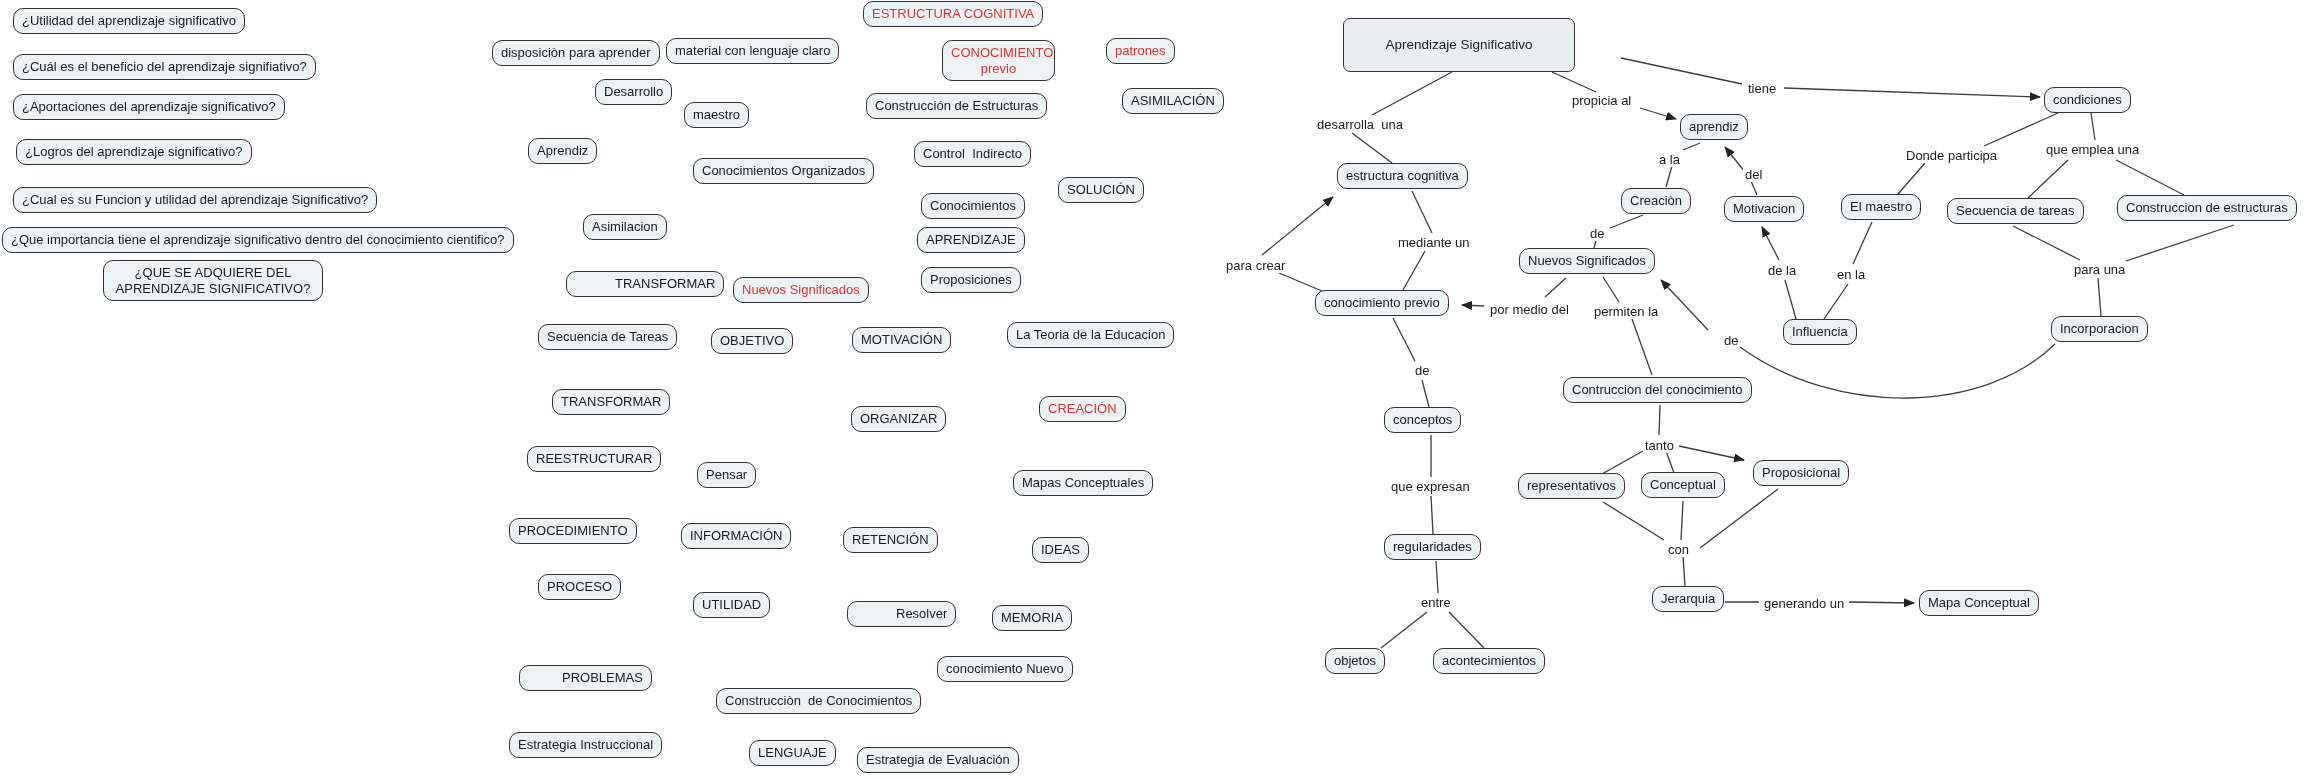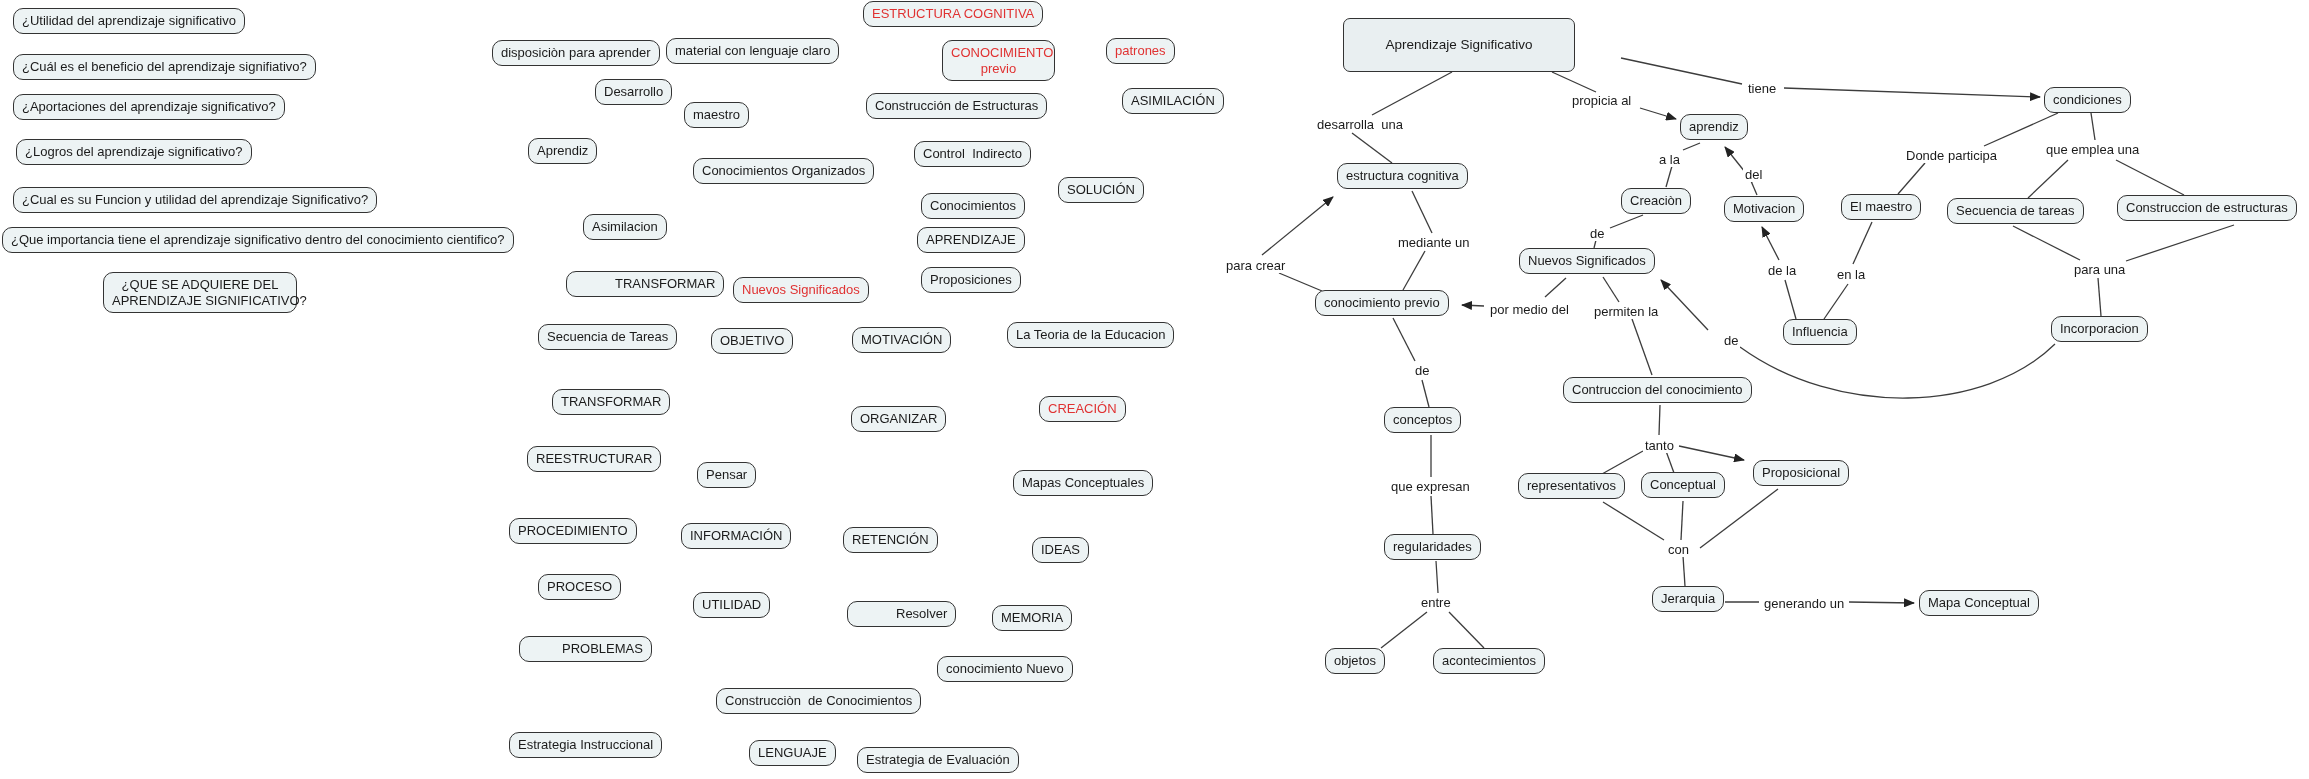--- a/index.html
+++ b/index.html
@@ -93,21 +93,21 @@
       <line x1="1725" y1="602" x2="1759" y2="602"></line>
       <line x1="1849" y1="602" x2="1914" y2="603" marker-end="url(#arw)"></line>
       <path d="M 2055,344 C 1985,413 1838,418 1740,347"></path>
     </svg>
 <div class="node" style="left: 13px; top: 8px;">¿Utilidad del aprendizaje significativo</div>
     <div class="node" style="left: 13px; top: 54px;">¿Cuál es el beneficio del aprendizaje signifiativo?</div>
     <div class="node" style="left: 13px; top: 94px;">¿Aportaciones del aprendizaje significativo?</div>
     <div class="node" style="left: 16px; top: 139px;">¿Logros del aprendizaje significativo?</div>
     <div class="node" style="left: 13px; top: 187px;">¿Cual es su Funcion y utilidad del aprendizaje Significativo?</div>
     <div class="node" style="left: 2px; top: 227px;">¿Que importancia tiene el aprendizaje significativo dentro del conocimiento cientifico?</div>
-    <div class="node ctr" style="left: 103px; top: 272px; width: 194px;">¿QUE SE ADQUIERE DEL<br>APRENDIZAJE SIGNIFICATIVO?</div>
+    <div class="node ctr" style="left: 103px; top: 260px; width: 220px;">¿QUE SE ADQUIERE DEL<br>APRENDIZAJE SIGNIFICATIVO?</div>
     <div class="node" style="left: 492px; top: 40px;">disposiciòn para aprender</div>
     <div class="node" style="left: 666px; top: 38px;">material con lenguaje claro</div>
     <div class="node red" style="left: 863px; top: 1px;">ESTRUCTURA COGNITIVA</div>
     <div class="node red ctr" style="left: 942px; top: 40px; width: 113px;">CONOCIMIENTO<br>previo</div>
     <div class="node red" style="left: 1106px; top: 38px;">patrones</div>
     <div class="node" style="left: 595px; top: 79px;">Desarrollo</div>
     <div class="node" style="left: 684px; top: 102px;">maestro</div>
     <div class="node" style="left: 866px; top: 93px;">Construcción de Estructuras</div>
     <div class="node" style="left: 1122px; top: 88px;">ASIMILACIÓN</div>
     <div class="node" style="left: 528px; top: 138px;">Aprendiz</div>
@@ -131,21 +131,21 @@
     <div class="node" style="left: 697px; top: 462px;">Pensar</div>
     <div class="node" style="left: 1013px; top: 470px;">Mapas Conceptuales</div>
     <div class="node" style="left: 509px; top: 518px;">PROCEDIMIENTO</div>
     <div class="node" style="left: 681px; top: 523px;">INFORMACIÓN</div>
     <div class="node" style="left: 843px; top: 527px;">RETENCIÓN</div>
     <div class="node" style="left: 1032px; top: 537px;">IDEAS</div>
     <div class="node" style="left: 538px; top: 574px;">PROCESO</div>
     <div class="node" style="left: 693px; top: 592px;">UTILIDAD</div>
     <div class="node" style="left: 847px; top: 601px; padding-left: 48px;">Resolver</div>
     <div class="node" style="left: 992px; top: 605px;">MEMORIA</div>
-    <div class="node" style="left: 519px; top: 636px; padding-left: 42px;">PROBLEMAS</div>
+    <div class="node" style="left: 519px; top: 665px; padding-left: 42px;">PROBLEMAS</div>
     <div class="node" style="left: 937px; top: 656px;">conocimiento Nuevo</div>
     <div class="node" style="left: 716px; top: 688px;">Construcciòn  de Conocimientos</div>
     <div class="node" style="left: 509px; top: 732px;">Estrategia Instruccional</div>
     <div class="node" style="left: 749px; top: 740px;">LENGUAJE</div>
     <div class="node" style="left: 857px; top: 747px;">Estrategia de Evaluación</div>
     <div class="node main" style="left: 1343px; top: 18px; width: 232px;">Aprendizaje Significativo</div>
     <div class="node" style="left: 1337px; top: 163px;">estructura cognitiva</div>
     <div class="node" style="left: 1680px; top: 114px;">aprendiz</div>
     <div class="node" style="left: 2044px; top: 87px;">condiciones</div>
     <div class="node" style="left: 1621px; top: 188px;">Creaciòn</div>

